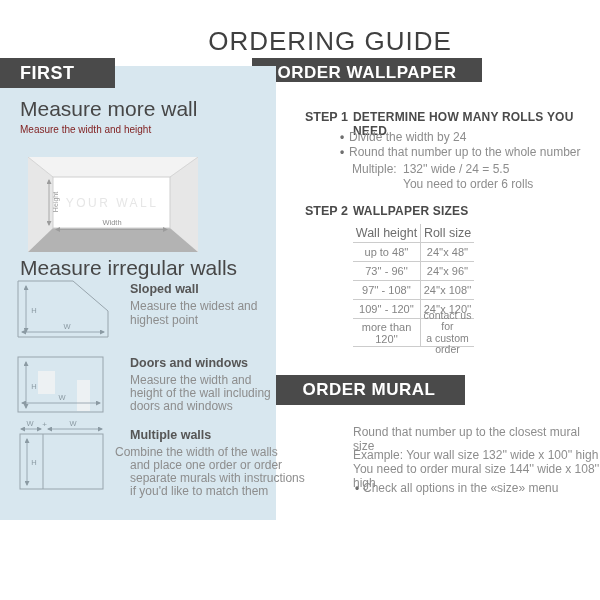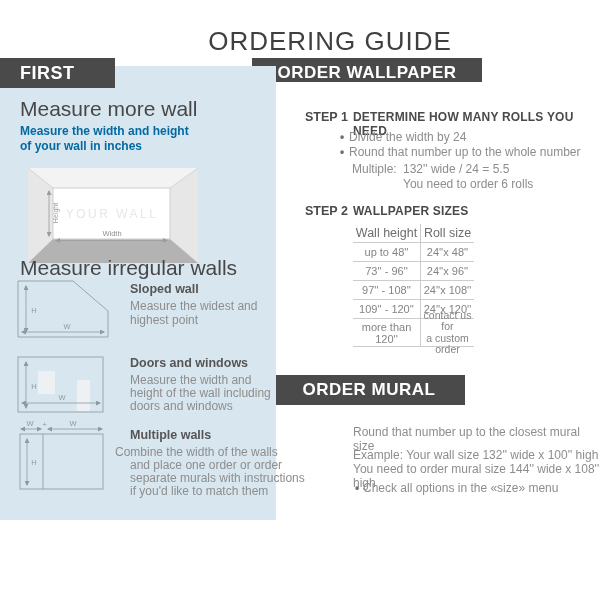--- a/index.html
+++ b/index.html
@@ -13,21 +13,21 @@
   .blue-panel{left:0;top:66px;width:276px;height:454px;background:#d8e7ef;z-index:2;}
   .dark-bar{background:#4a4a4a;color:#ffffff;font-weight:700;letter-spacing:0.5px;}
   .first-bar{left:0;top:58px;width:115px;height:30px;line-height:30px;font-size:18px;
              padding-left:20px;box-sizing:border-box;z-index:3;}
   .wallpaper-bar{left:252px;top:58px;width:230px;height:24px;line-height:30px;font-size:17px;
                  text-align:center;z-index:1;}
   .mural-bar{left:273px;top:375px;width:192px;height:30px;line-height:30px;font-size:17px;
              text-align:center;z-index:1;}
   
   .h-big{font-size:21px;color:#474747;font-weight:400;z-index:4;}
-  .sub-gray{font-size:12px;color:#0369a1;z-index:4;font-weight:bold;}
+  .sub-gray{font-size:10px;color:#7f1d1d;z-index:4;}
   .item-title{font-size:12.5px;font-weight:700;color:#565656;z-index:4;}
   .item-line{font-size:12px;color:#8d8d8d;z-index:4;}
   .diagram{z-index:4;}
   
   .step-label{font-size:12.5px;font-weight:700;color:#4a4a4a;z-index:4;}
   .step-title{font-size:12px;font-weight:700;color:#4a4a4a;letter-spacing:0.2px;z-index:4;}
   .gray-line{font-size:12px;color:#8d8d8d;z-index:4;}
   .bullet-dot{font-size:12px;color:#6f6f6f;font-weight:700;z-index:4;}
   
   .sizes-table{left:353px;top:224px;width:121px;z-index:4;}
@@ -56,23 +56,22 @@
   <div class="abs blue-panel"></div>
   <div class="abs dark-bar first-bar">
     <span>FIRST</span>
   </div>
   <div class="abs dark-bar mural-bar">
     <span>ORDER MURAL</span>
   </div>
 
   <div class="abs h-big" style="left:20px;top:97px;">Measure more wall</div>
   <div class="abs sub-gray" style="left:20px;top:124px;">Measure the width and height</div>
-  <div class="abs sub-gray" style="left:20px;top:139px;">of your wall in inches</div>
-
-  <div class="abs diagram" style="left:20px;top:168px;padding-left:8px;">
+
+  <div class="abs diagram" style="left:20px;top:157px;padding-left:8px;">
     <svg width="170" height="95" viewBox="0 0 170 95">
       <defs>
         <marker id="ar" markerWidth="5" markerHeight="5" refX="4" refY="2.5" orient="auto-start-reverse" markerUnits="userSpaceOnUse">
           <path d="M0,0 L5,2.5 L0,5 Z" fill="#9b9b9b"></path>
         </marker>
       </defs>
       <rect x="0" y="0" width="170" height="95" fill="#f3f3f3"></rect>
       <polygon points="0,0 25,20 25,71 0,95" fill="#e7e7e7"></polygon>
       <polygon points="170,0 142,20 142,71 170,95" fill="#e7e7e7"></polygon>
       <polygon points="0,95 25,71 142,71 170,95" fill="#b3b3b3"></polygon>

